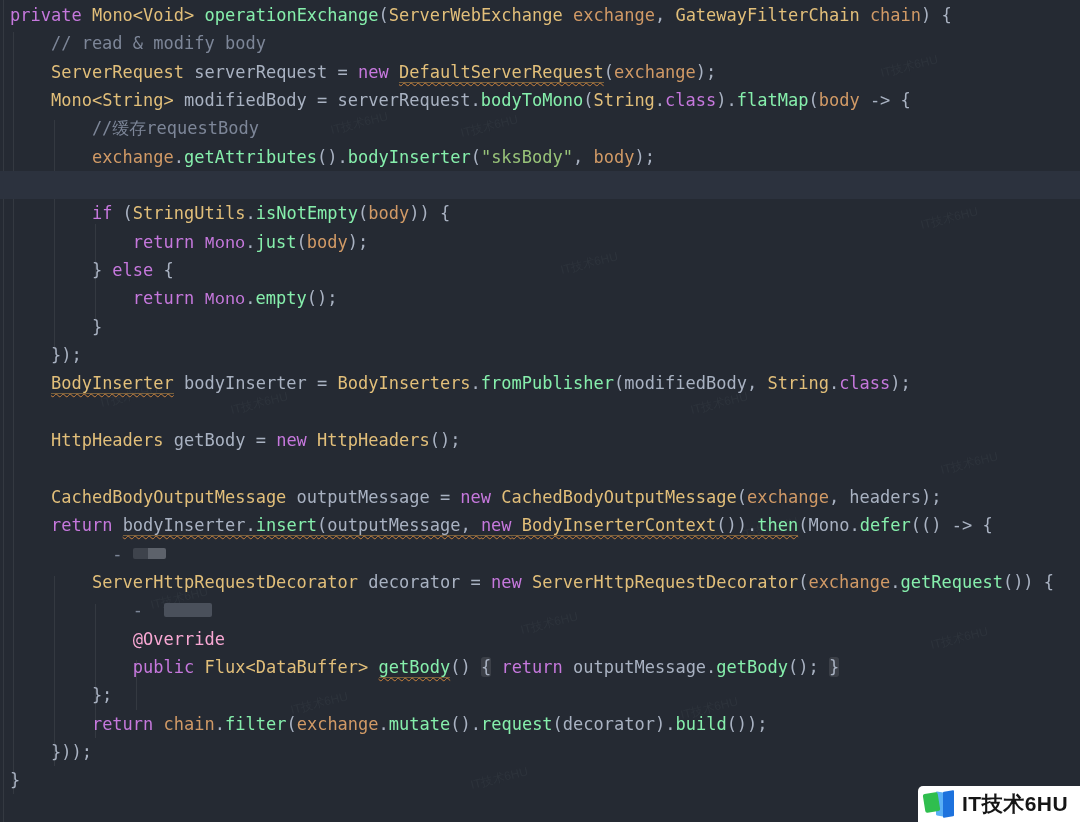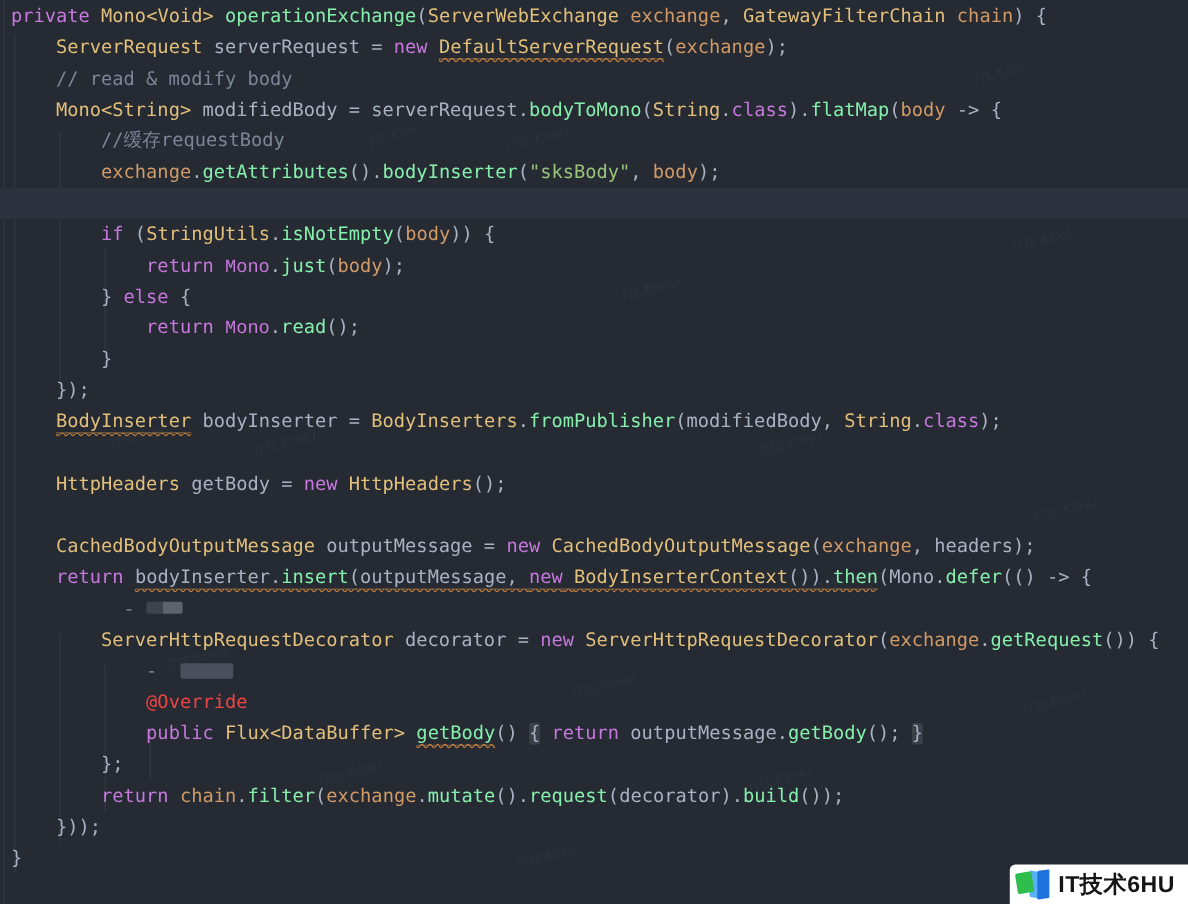--- a/index.html
+++ b/index.html
@@ -18,21 +18,21 @@
   }
   .code-line.hl { background:#2C323E; margin-left:-10px; padding-left:10px; }
   .c-tx { color:#A9B2C2; }
   .c-kw { color:#C678DD; }
   .c-ty { color:#E2BF7A; }
   .c-tyP { color:#C678DD;font-family:Liberation Mono, monospace; }
   .c-fn { color:#86efac; }
   .c-pr { color:#D19A66; }
   .c-st { color:#98C379; }
   .c-cm { color:#7D8698; }
-  .c-an { color:#ef4444;margin-top:16px; }
+  .c-an { color:#f9a8d4;margin-top:16px; }
   .wv {
     text-decoration-line:underline;
     text-decoration-style:wavy;
     text-decoration-color:#C9813D;
     text-decoration-thickness:1px;
     text-underline-offset:4px;
     border-bottom:1px solid rgba(190,140,70,0.55);
   }
   .fold {
     background:rgba(255,255,255,0.10);
@@ -97,30 +97,30 @@
   <span class="wm" style="left:150px; top:590px;">IT技术6HU</span>
   <span class="wm" style="left:520px; top:615px;">IT技术6HU</span>
   <span class="wm" style="left:930px; top:630px;">IT技术6HU</span>
   <span class="wm" style="left:290px; top:695px;">IT技术6HU</span>
   <span class="wm" style="left:680px; top:700px;">IT技术6HU</span>
   <span class="wm" style="left:470px; top:770px;">IT技术6HU</span>
   <span class="wm" style="left:100px; top:388px;">IT技术6HU</span>
 
   <div id="code">
       <div class="code-line"><span class="c-kw">private</span><span class="c-tx"> </span><span class="c-ty">Mono&lt;Void&gt;</span><span class="c-tx"> </span><span class="c-fn">operationExchange</span><span class="c-tx">(</span><span class="c-ty">ServerWebExchange</span><span class="c-tx"> </span><span class="c-pr">exchange</span><span class="c-tx">, </span><span class="c-ty">GatewayFilterChain</span><span class="c-tx"> </span><span class="c-pr">chain</span><span class="c-tx">) {</span></div>
+      <div class="code-line"><span class="c-cm">    // read &amp; modify body</span></div>
       <div class="code-line"><span class="c-tx">    </span><span class="c-ty">ServerRequest</span><span class="c-tx"> serverRequest = </span><span class="c-kw">new</span><span class="c-tx"> </span><span class="c-ty wv">DefaultServerRequest</span><span class="c-tx">(</span><span class="c-pr">exchange</span><span class="c-tx">);</span></div>
-      <div class="code-line"><span class="c-cm">    // read &amp; modify body</span></div>
       <div class="code-line"><span class="c-tx">    </span><span class="c-ty">Mono&lt;String&gt;</span><span class="c-tx"> modifiedBody = serverRequest.</span><span class="c-fn">bodyToMono</span><span class="c-tx">(</span><span class="c-ty">String</span><span class="c-tx">.</span><span class="c-kw">class</span><span class="c-tx">).</span><span class="c-fn">flatMap</span><span class="c-tx">(</span><span class="c-pr">body</span><span class="c-tx"> -&gt; {</span></div>
       <div class="code-line"><span class="c-cm">        //缓存requestBody</span></div>
       <div class="code-line"><span class="c-tx">        </span><span class="c-pr">exchange</span><span class="c-tx">.</span><span class="c-fn">getAttributes</span><span class="c-tx">().</span><span class="c-fn">bodyInserter</span><span class="c-tx">(</span><span class="c-st">"sksBody"</span><span class="c-tx">, </span><span class="c-pr">body</span><span class="c-tx">);</span></div>
       <div class="code-line hl"></div>
       <div class="code-line"><span class="c-tx">        </span><span class="c-kw">if</span><span class="c-tx"> (</span><span class="c-ty">StringUtils</span><span class="c-tx">.</span><span class="c-fn">isNotEmpty</span><span class="c-tx">(</span><span class="c-pr">body</span><span class="c-tx">)) {</span></div>
       <div class="code-line"><span class="c-tx">            </span><span class="c-kw">return</span><span class="c-tx"> </span><span class="c-tyP">Mono</span><span class="c-tx">.</span><span class="c-fn">just</span><span class="c-tx">(</span><span class="c-pr">body</span><span class="c-tx">);</span></div>
       <div class="code-line"><span class="c-tx">        } </span><span class="c-kw">else</span><span class="c-tx"> {</span></div>
-      <div class="code-line"><span class="c-tx">            </span><span class="c-kw">return</span><span class="c-tx"> </span><span class="c-tyP">Mono</span><span class="c-tx">.</span><span class="c-fn">read</span><span class="c-tx">();</span></div>
+      <div class="code-line"><span class="c-tx">            </span><span class="c-kw">return</span><span class="c-tx"> </span><span class="c-tyP">Mono</span><span class="c-tx">.</span><span class="c-fn">empty</span><span class="c-tx">();</span></div>
       <div class="code-line"><span class="c-tx">        }</span></div>
       <div class="code-line"><span class="c-tx">    });</span></div>
       <div class="code-line"><span class="c-tx">    </span><span class="c-ty wv">BodyInserter</span><span class="c-tx"> bodyInserter = </span><span class="c-ty">BodyInserters</span><span class="c-tx">.</span><span class="c-fn">fromPublisher</span><span class="c-tx">(modifiedBody, </span><span class="c-ty">String</span><span class="c-tx">.</span><span class="c-kw">class</span><span class="c-tx">);</span></div>
       <div class="code-line"></div>
       <div class="code-line"><span class="c-tx">    </span><span class="c-ty">HttpHeaders</span><span class="c-tx"> getBody = </span><span class="c-kw">new</span><span class="c-tx"> </span><span class="c-ty">HttpHeaders</span><span class="c-tx">();</span></div>
       <div class="code-line"></div>
       <div class="code-line"><span class="c-tx">    </span><span class="c-ty">CachedBodyOutputMessage</span><span class="c-tx"> outputMessage = </span><span class="c-kw">new</span><span class="c-tx"> </span><span class="c-ty">CachedBodyOutputMessage</span><span class="c-tx">(</span><span class="c-pr">exchange</span><span class="c-tx">, headers);</span></div>
       <div class="code-line"><span class="c-tx">    </span><span class="c-kw">return</span><span class="c-tx"> </span><span class="c-tx wv">bodyInserter.</span><span class="c-fn wv">insert</span><span class="c-tx wv">(outputMessage, </span><span class="c-kw wv">new</span><span class="c-tx wv"> </span><span class="c-ty wv">BodyInserterContext</span><span class="c-tx wv">()).</span><span class="c-fn wv">then</span><span class="c-tx">(Mono.</span><span class="c-fn">defer</span><span class="c-tx">(() -&gt; {</span></div>
       <div class="code-line"><span class="c-cm">          - </span><span class="blob b1"></span></div>
       <div class="code-line"><span class="c-tx">        </span><span class="c-ty">ServerHttpRequestDecorator</span><span class="c-tx"> decorator = </span><span class="c-kw">new</span><span class="c-tx"> </span><span class="c-ty">ServerHttpRequestDecorator</span><span class="c-tx">(</span><span class="c-pr">exchange</span><span class="c-tx">.</span><span class="c-fn">getRequest</span><span class="c-tx">()) {</span></div>

